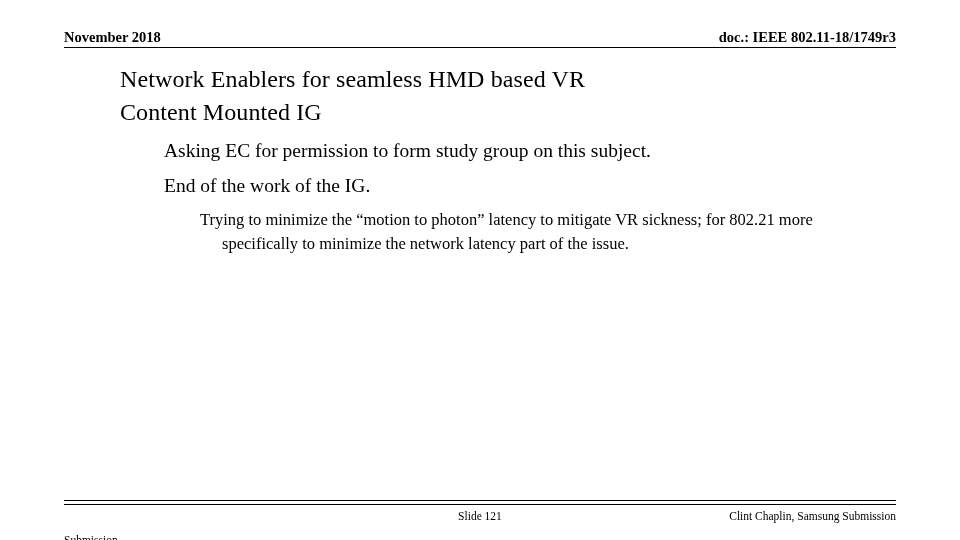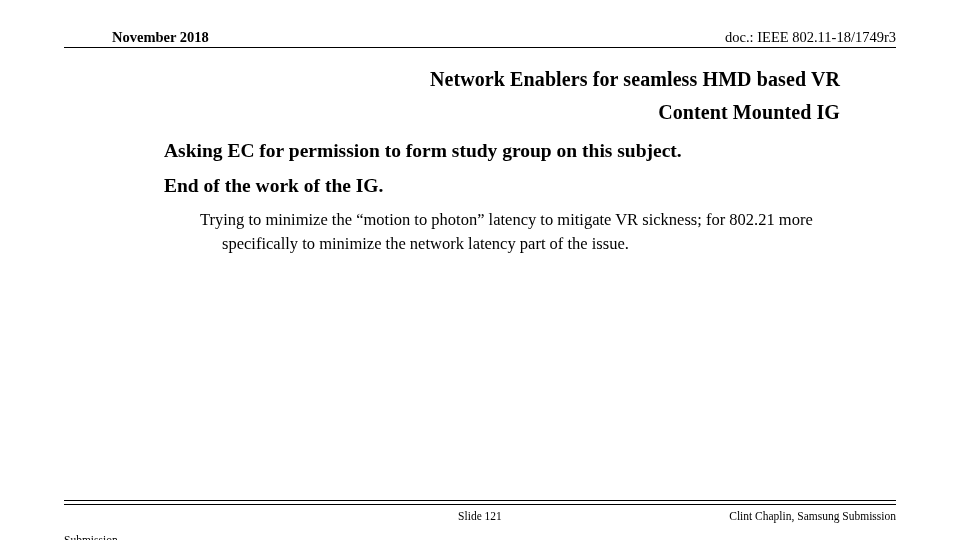--- a/index.html
+++ b/index.html
@@ -26,65 +26,64 @@
     height: 22px;
   }
   .header-date {
     position: absolute;
     left: 0;
     top: 0;
     font-size: 14.5px;
     font-weight: bold;
     line-height: 18px;
     white-space: nowrap;
-    margin-left: 48px;
   }
   .header-doc {
     position: absolute;
     right: 0;
     top: 0;
     font-size: 14.5px;
-    font-weight: normal;
+    font-weight: bold;
     line-height: 18px;
     white-space: nowrap;
   }
   .header-rule {
     position: absolute;
     left: 64px;
     top: 47px;
     width: 832px;
     height: 0;
     border-top: 1.4px solid #000;
   }
 
   
   .title {
     position: absolute;
     left: 120px;
     top: 63px;
     width: 720px;
-    text-align: right;
-    font-size: 20px;
-    font-weight: bold;
+    text-align: left;
+    font-size: 24px;
+    font-weight: normal;
     line-height: 33px;
     letter-spacing: 0.1px;
   }
 
   
   .body-area {
     position: absolute;
     left: 64px;
     top: 138px;
     width: 832px;
   }
   .lvl1 {
     margin: 0 0 9px 100px;
     font-size: 19.5px;
     line-height: 26px;
-    font-weight: bold;
+    font-weight: normal;
     white-space: nowrap;
   }
   .lvl2 {
     margin: 0 0 3px 136px;
     font-size: 16.5px;
     line-height: 24px;
     font-weight: normal;
     max-width: 610px;
     text-indent: 0;
     padding-left: 22px;

